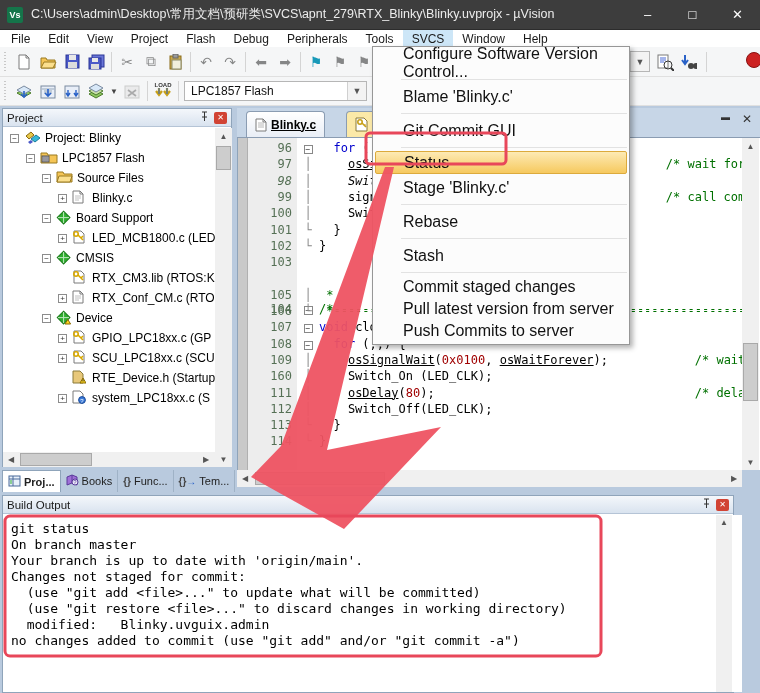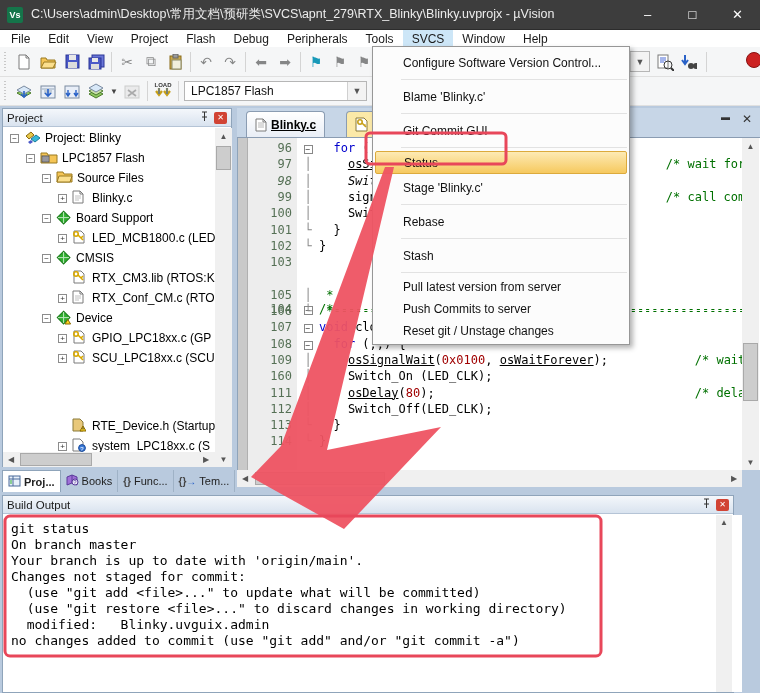--- a/index.html
+++ b/index.html
@@ -76,21 +76,21 @@
   .s-c { color:#007000; }
   .s-n { color:#a00000; }
   .s-u { text-decoration:underline; }
 
   
   .build { left:2px; top:495px; width:732px; height:198px; }
   .buildtext { position:absolute; left:1px; top:19px; width:738px; height:177px; background:#fff; font-family:"DejaVu Sans Mono", monospace; font-size:13px; line-height:16px; color:#000; padding:6px 0 0 7px; white-space:pre; overflow:hidden; }
 
   
   .svcsmenu { left:372px; top:46px; width:258px; background:#fcfcfc; border:1px solid #979797; box-shadow:3px 3px 5px rgba(0,0,0,.3); padding:2px 0; z-index:50; }
-  .smitem { height:27px; display:flex; align-items:center; padding-left:30px; font-size:12px; color:#111; position:relative; }
+  .smitem { height:27px; display:flex; align-items:center; padding-left:30px; font-size:16px; color:#111; position:relative; }
   .smitem.small { height:22px; }
   .smitem.hl { height:23px; margin:0 2px; padding-left:28px; background:linear-gradient(#fdeab4,#f6c95f); border:1px solid #dcaa3c; border-radius:2px; }
   .smsep { height:1px; background:#e2e2e2; margin:3px 2px 3px 28px; }
 
   
   #overlay { left:0; top:0; width:760px; height:693px; z-index:100; pointer-events:none; }
 </style>
 </head>
 <body>
 
@@ -360,21 +360,21 @@
       </div>
       <div class="trow" style="padding-left: 54px;">
         <div class="texp">+</div>
         <div class="ticon"><svg width="14" height="15">
             <path d="M2 1h7l3 3v9H2z" fill="#fff" stroke="#7a7a7a"></path>
             <circle cx="4" cy="4" r="2.2" fill="none" stroke="#d8a800" stroke-width="1.6"></circle>
             <path d="M6 5l5 5M9 8l2-2" stroke="#d8a800" stroke-width="1.6"></path>
           </svg></div>
         <div class="tlabel">SCU_LPC18xx.c (SCU</div>
       </div>
-      <div class="trow" style="padding-left: 54px; margin-top: 48px;">
+      <div class="trow" style="padding-left: 54px;">
         <div class="texp none"></div>
         <div class="ticon"><svg width="14" height="14">
             <path d="M1 1h7l3 3v9H1z" fill="#e8c87a" stroke="#8a7a3a"></path>
             <path d="M8 13l3-5 3 5z" fill="#ffd820" stroke="#8a6a00"></path>
             <path d="M11 9.5v2" stroke="#333"></path>
           </svg></div>
         <div class="tlabel">RTE_Device.h (Startup</div>
       </div>
       <div class="trow" style="padding-left: 54px;">
         <div class="texp">+</div>
@@ -514,23 +514,23 @@
     <div class="smsep"></div>
     <div class="smitem">Git Commit GUI</div>
     <div class="smsep"></div>
     <div class="smitem hl">Status</div>
     <div class="smitem">Stage 'Blinky.c'</div>
     <div class="smsep"></div>
     <div class="smitem">Rebase</div>
     <div class="smsep"></div>
     <div class="smitem">Stash</div>
     <div class="smsep"></div>
+    <div class="smitem small">Commit staged changes</div>
     <div class="smitem small">Pull latest version from server</div>
     <div class="smitem small">Push Commits to server</div>
-    <div class="smitem small">Reset git / Unstage changes</div>
   </div>
 
 <svg id="overlay" class="abs">
 
   <rect x="366" y="133" width="140" height="31" rx="4" fill="none" stroke="#e8475a" stroke-width="3"></rect>
 
   <polygon points="385,167 394,167 327,450 441,427 344,529 251,477 281,446" fill="#ee5362" opacity="0.95"></polygon>
 
   <rect x="5" y="516" width="596" height="140" rx="5" fill="none" stroke="#e8475a" stroke-width="3"></rect>
 </svg>

